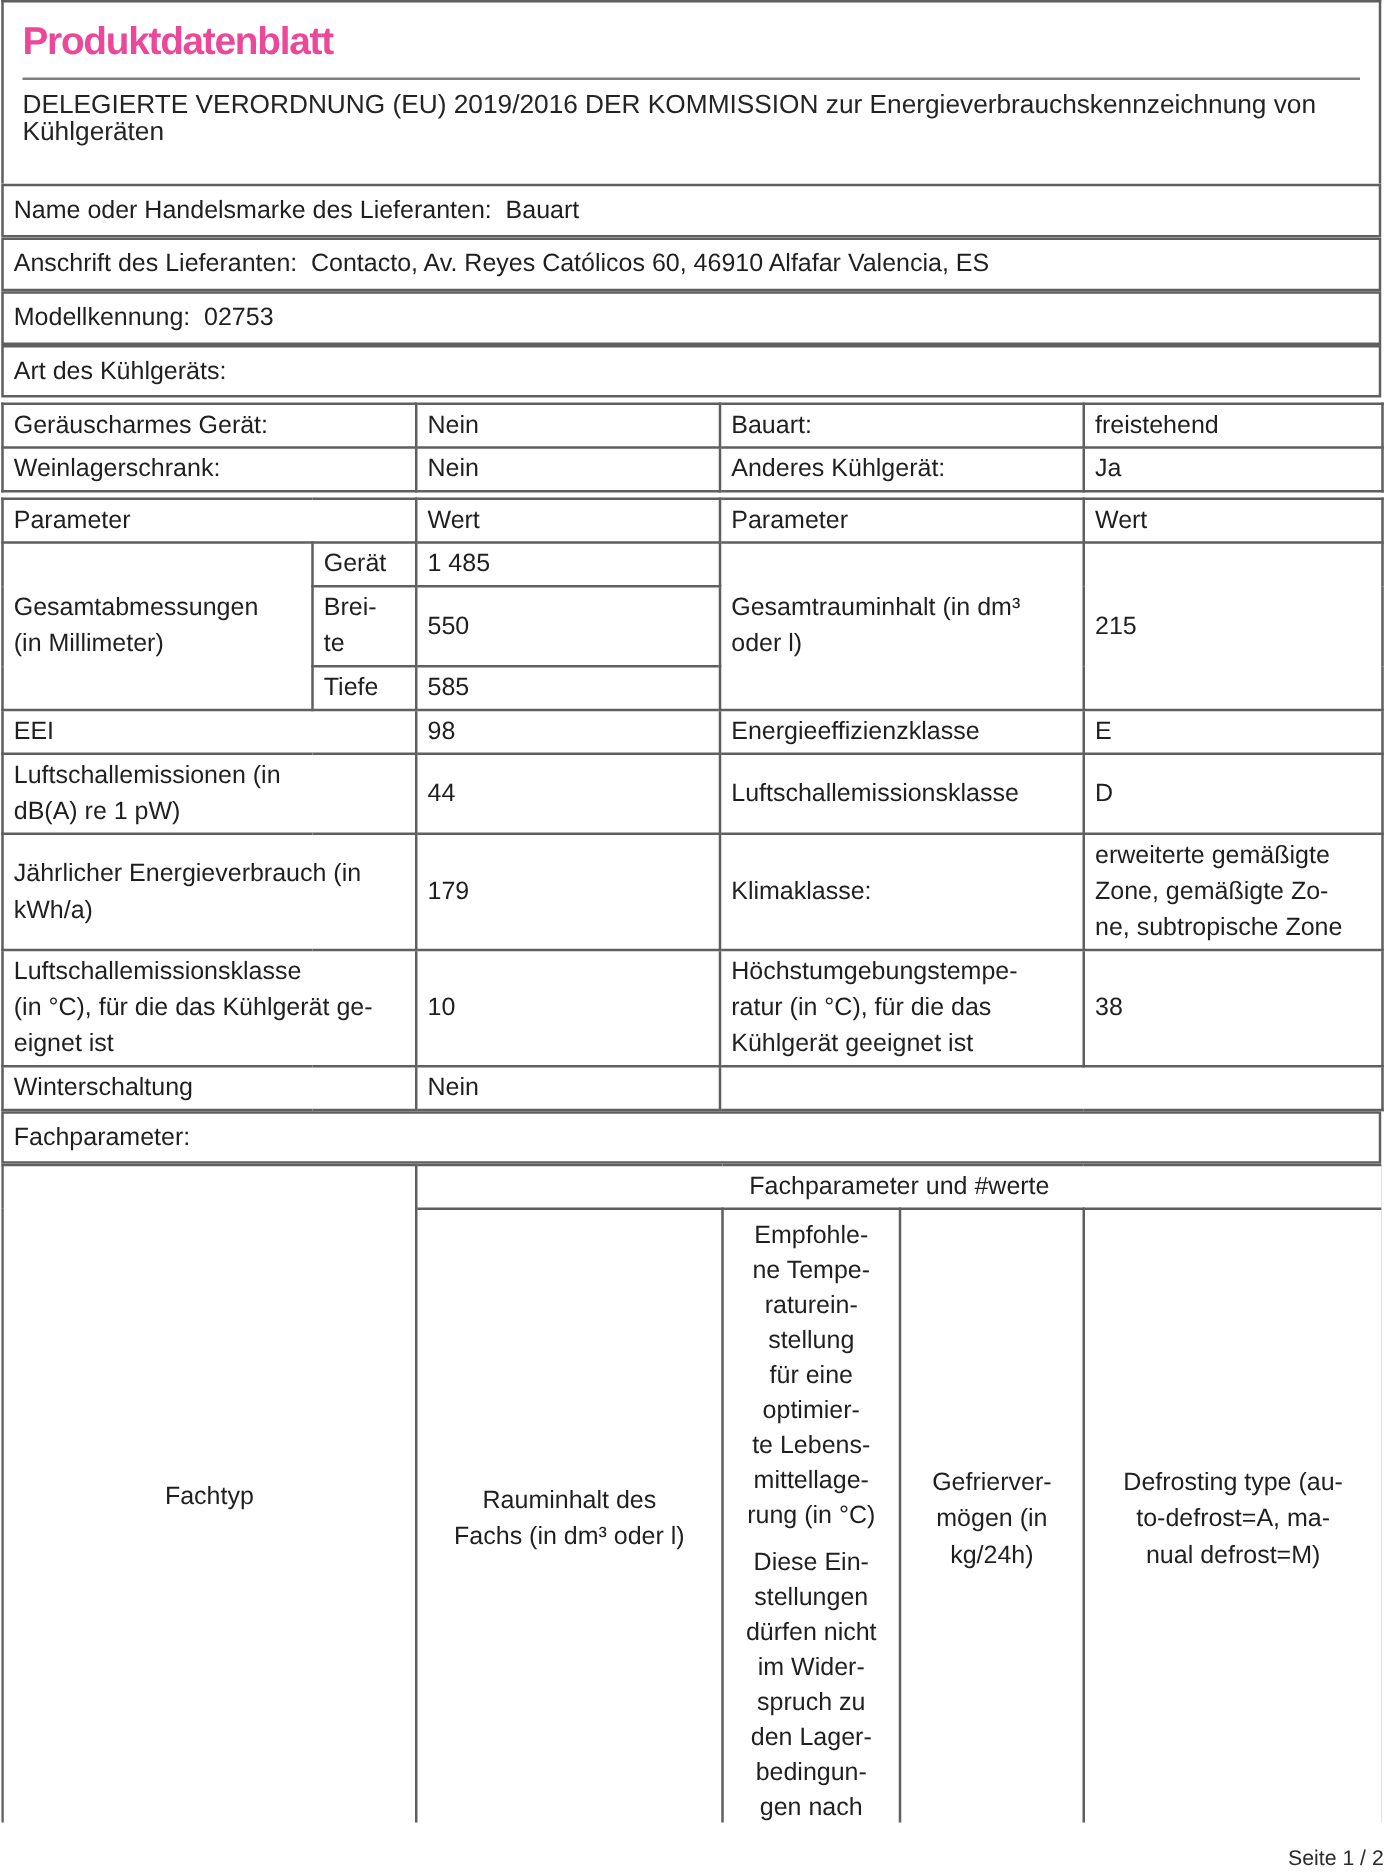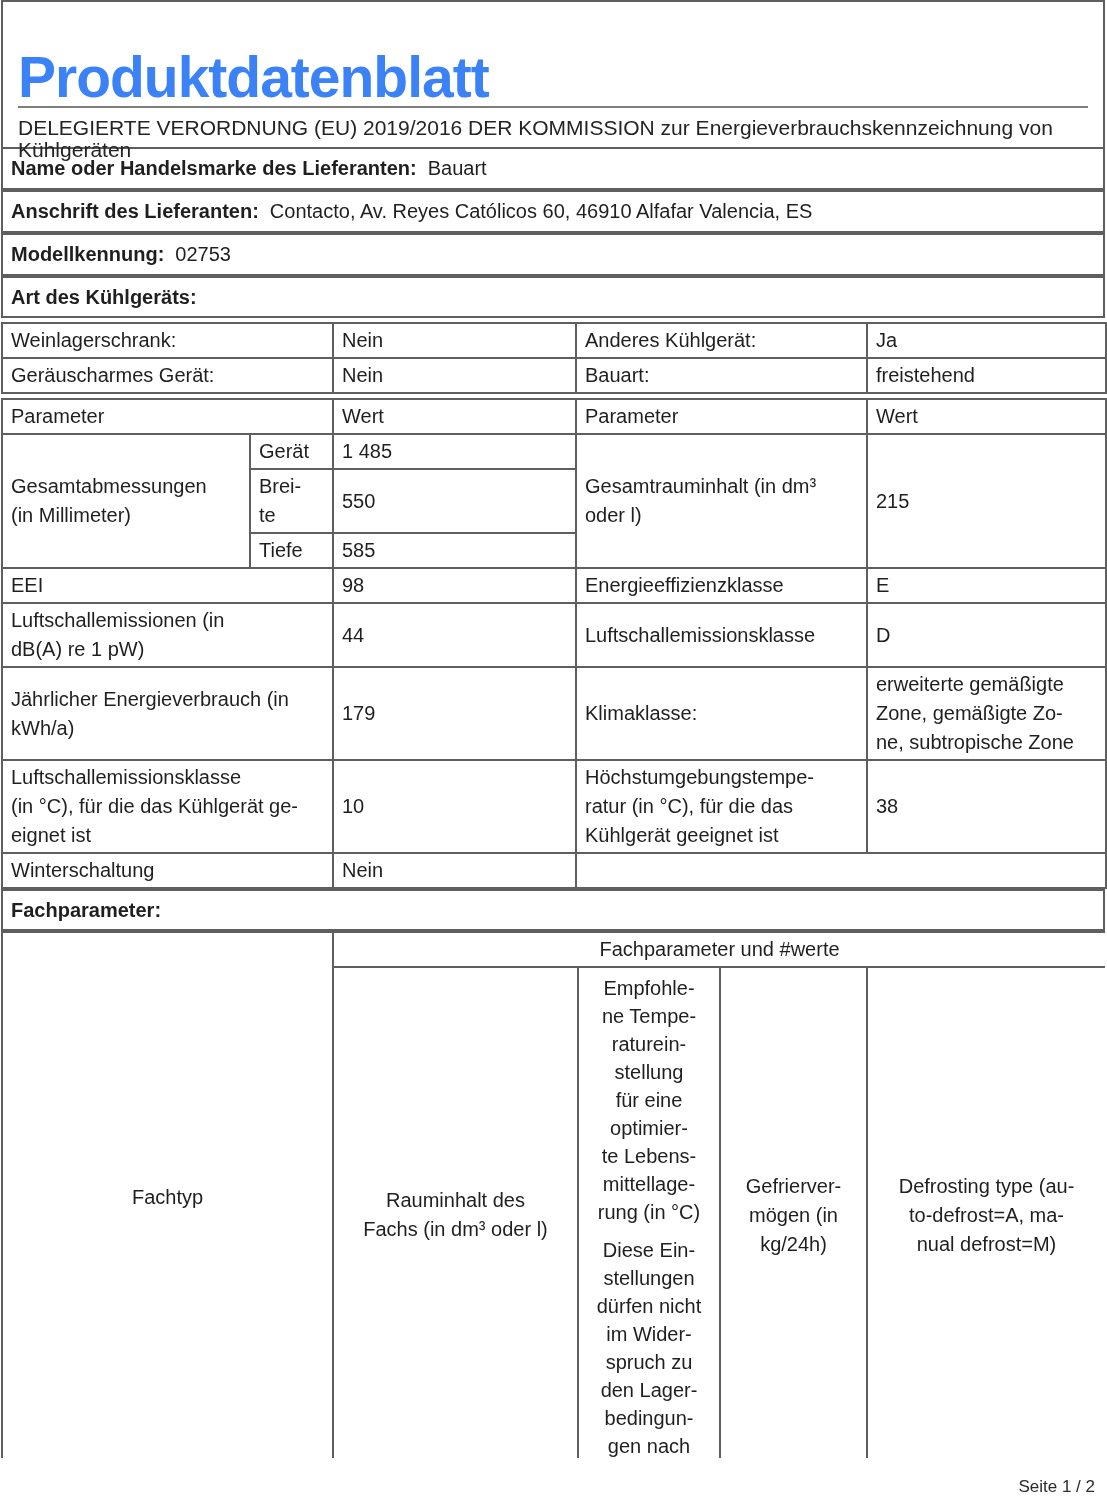--- a/index.html
+++ b/index.html
@@ -9,52 +9,52 @@
     font-family: "Liberation Sans", sans-serif; color: #1f1f1f;
   }
   .sheet { position: absolute; left: 1px; top: 0; width: 1104px; }
 
   
   .titlebox {
     height: 147px; border: 2px solid #5f5f5f; border-bottom: none;
     padding: 5px 15px 0 15px;
   }
   .doc-title {
-    font-size: 57px; font-weight: bold; color: #3b82f6;
-    letter-spacing: -1px; line-height: 52px; margin-top: 44px;
+    font-size: 31px; font-weight: bold; color: #ec4899;
+    letter-spacing: -1px; line-height: 52px;
   }
   .title-rule { border: none; border-top: 2px solid #7e7e7e; margin: 3px 0 9px 0; }
   .doc-subtitle { font-size: 21px; line-height: 22px; color: #242424; }
 
   .rowbox {
     border: 2px solid #5f5f5f; background: #fff;
     display: flex; align-items: center; gap: 11px;
     padding: 0 8px; font-size: 20px;
   }
   .h43 { height: 43px; } .h42 { height: 42px; text-align: center; }
-  .rowbox .lbl { font-weight: bold; }
+  .rowbox .lbl { font-weight: normal; }
   .gap4 { height: 4px; }
 
   table { border-collapse: collapse; table-layout: fixed; width: 1104px; background: #fff; }
   td {
     border: 2px solid #5f5f5f; font-size: 20px; vertical-align: middle;
     padding: 2px 6px 2px 8px; line-height: 29px; overflow: hidden;
   }
   [data-bind-lines] { white-space: pre-line; }
 
   .ctr { text-align: center; padding-left: 4px; padding-right: 4px; }
   .vtop { vertical-align: top; }
 
   .fachwrap { height: 527px; overflow: hidden; position: relative; }
   .fach-col3-inner { padding-top: 4px; }
   .fach-para2 { margin-top: 10px; }
   .fach-col3 td, .fach-col3 { line-height: 28px; }
 
   .pagefoot {
-    position: absolute; top: 1477px; right: 12px;
+    position: absolute; top: 1477px; right: 0;
     font-size: 17px; color: #2b2b2b;
   }
 </style>
 </head>
 <body>
 
 <div class="sheet">
 
   <div class="titlebox">
     <div class="doc-title" data-bind="page.title">Produktdatenblatt</div>
@@ -84,30 +84,30 @@
 
   <table>
     <colgroup>
         <col style="width:331px">
         <col style="width:243px">
         <col style="width:291px">
         <col style="width:239px">
       </colgroup>
     <tbody>
         <tr style="height:34px">
+      <td data-bind="type_table.rows.0.0">Geräuscharmes Gerät:</td>
+      <td data-bind="type_table.rows.0.1">Nein</td>
+      <td data-bind="type_table.rows.0.2">Bauart:</td>
+      <td data-bind="type_table.rows.0.3">freistehend</td>
+    </tr>
+    <tr style="height:34px">
       <td data-bind="type_table.rows.1.0">Weinlagerschrank:</td>
       <td data-bind="type_table.rows.1.1">Nein</td>
       <td data-bind="type_table.rows.1.2">Anderes Kühlgerät:</td>
       <td data-bind="type_table.rows.1.3">Ja</td>
-    </tr>
-    <tr style="height:34px">
-      <td data-bind="type_table.rows.0.0">Geräuscharmes Gerät:</td>
-      <td data-bind="type_table.rows.0.1">Nein</td>
-      <td data-bind="type_table.rows.0.2">Bauart:</td>
-      <td data-bind="type_table.rows.0.3">freistehend</td>
     </tr>
   </tbody>
     </table>
 
 
   <div class="gap4"></div>
 
   <table>
     <colgroup>
         <col style="width:248px">

